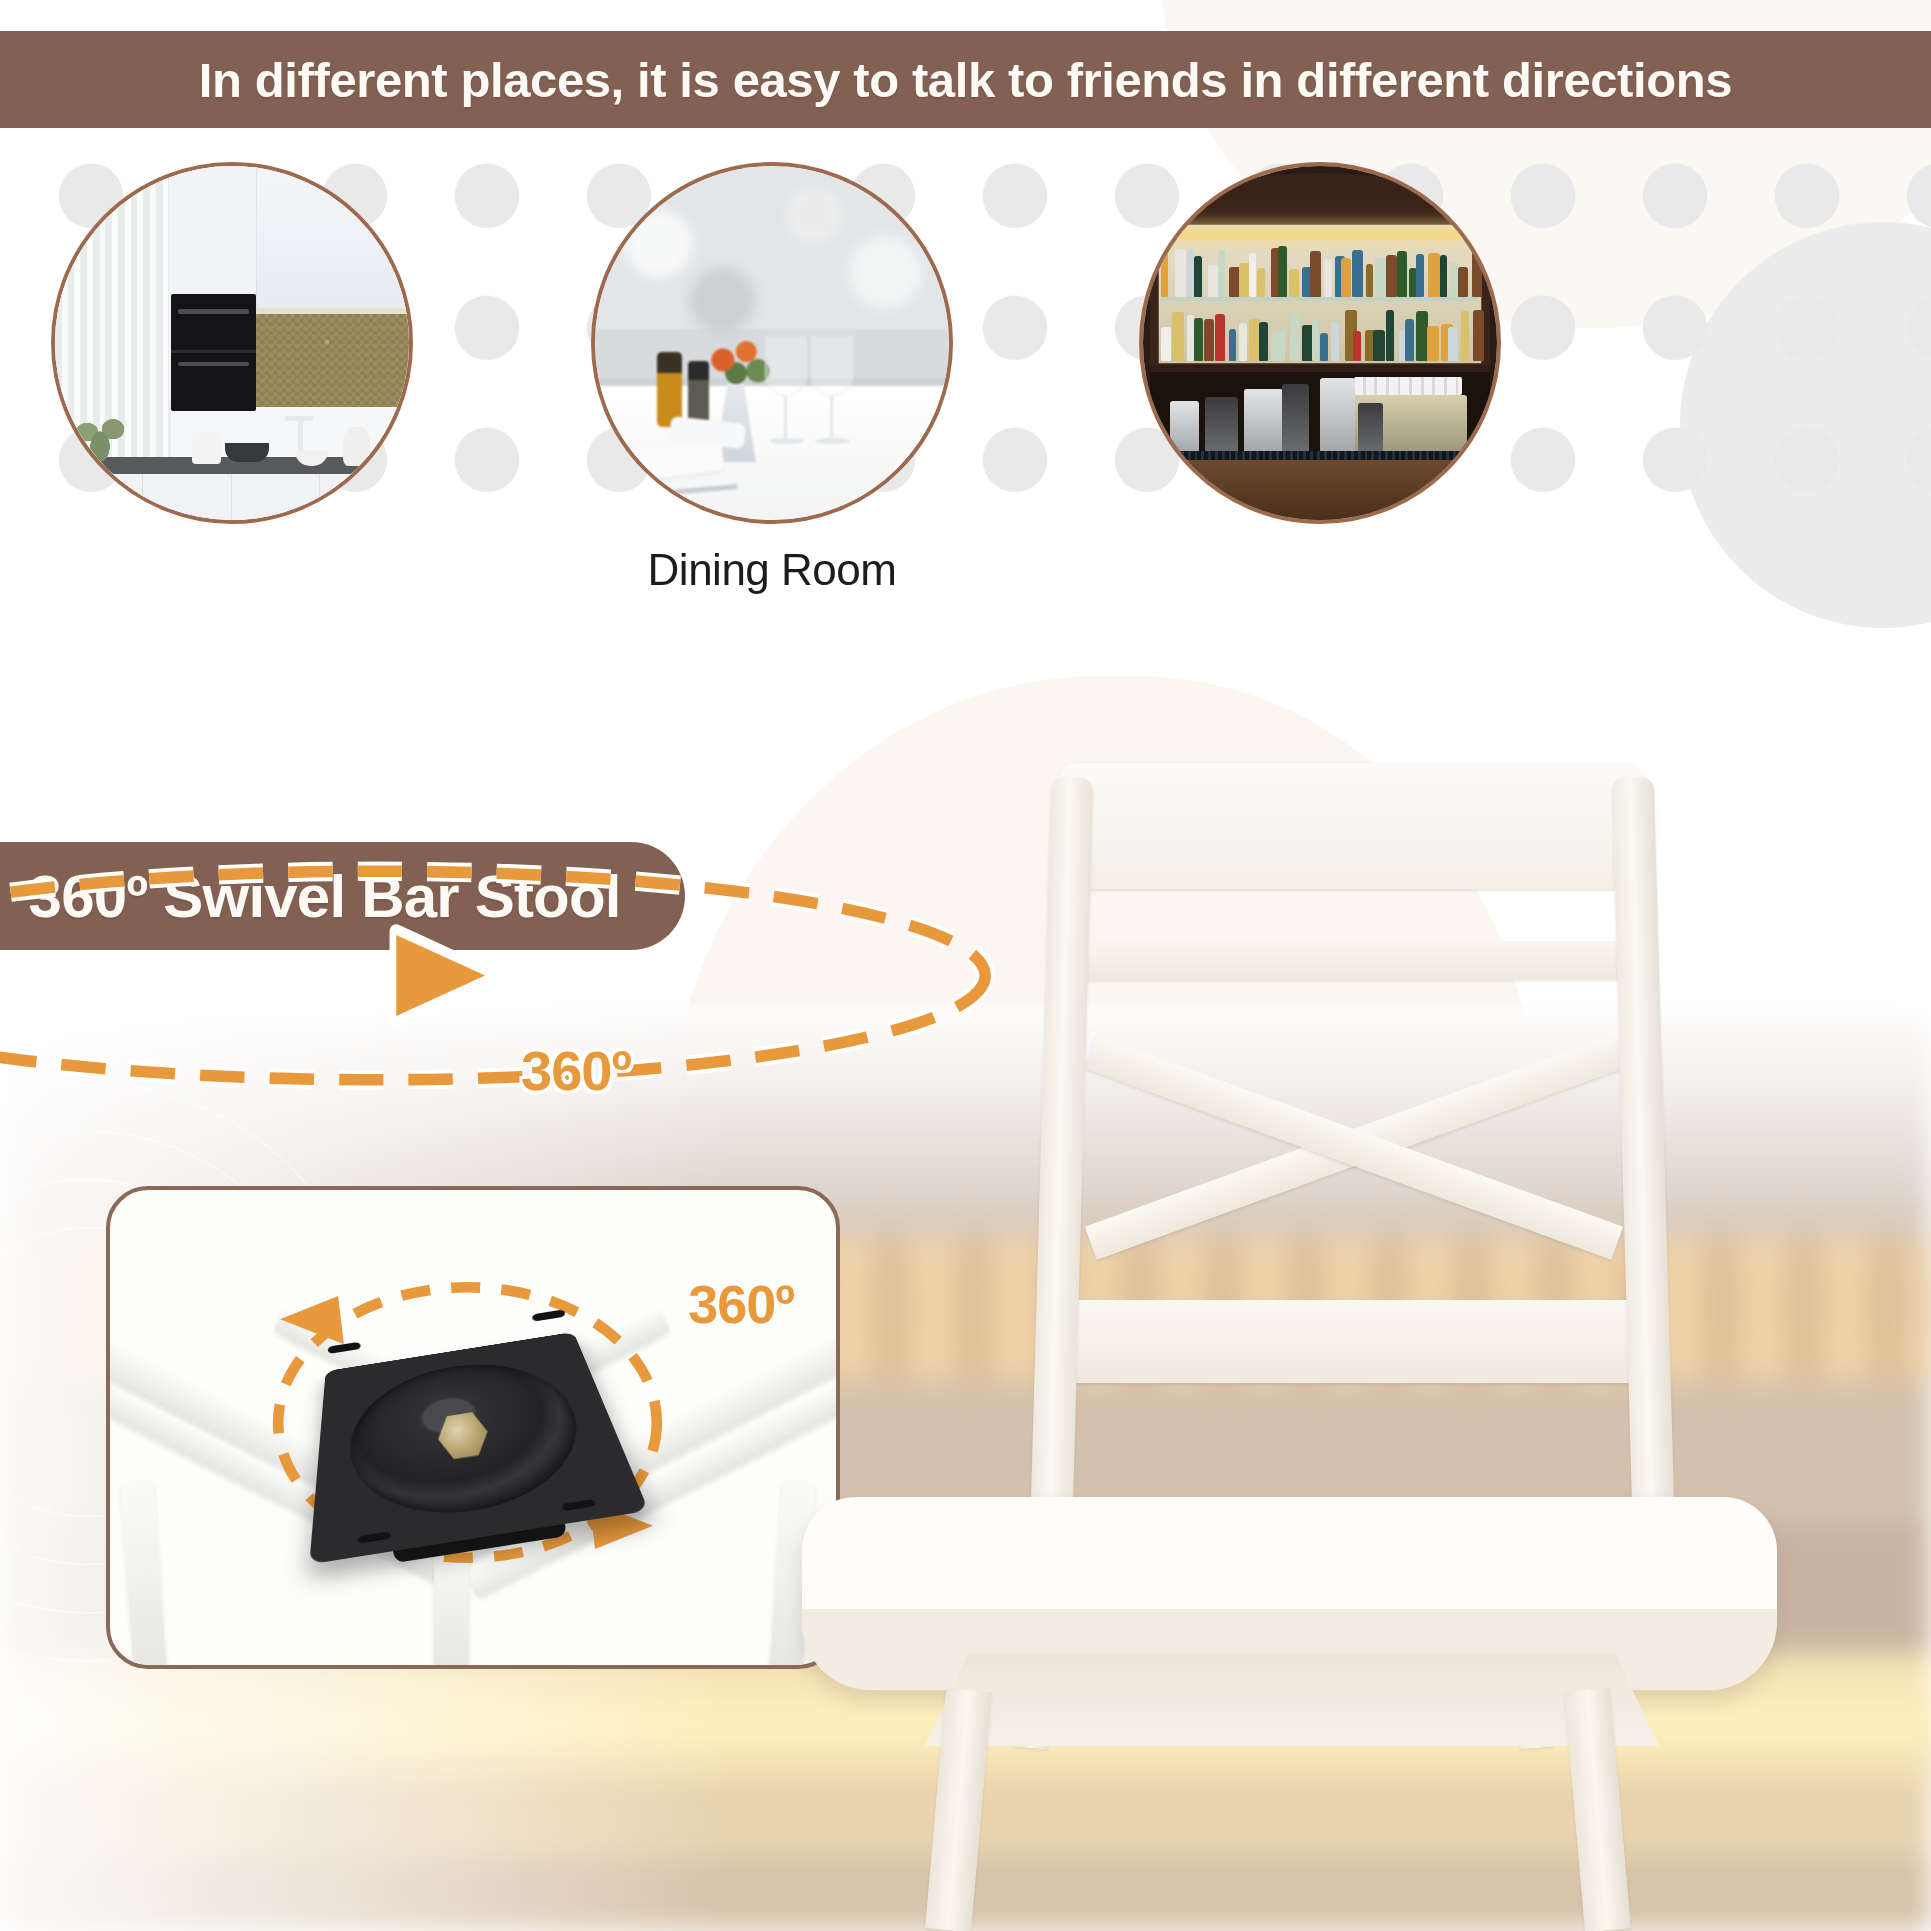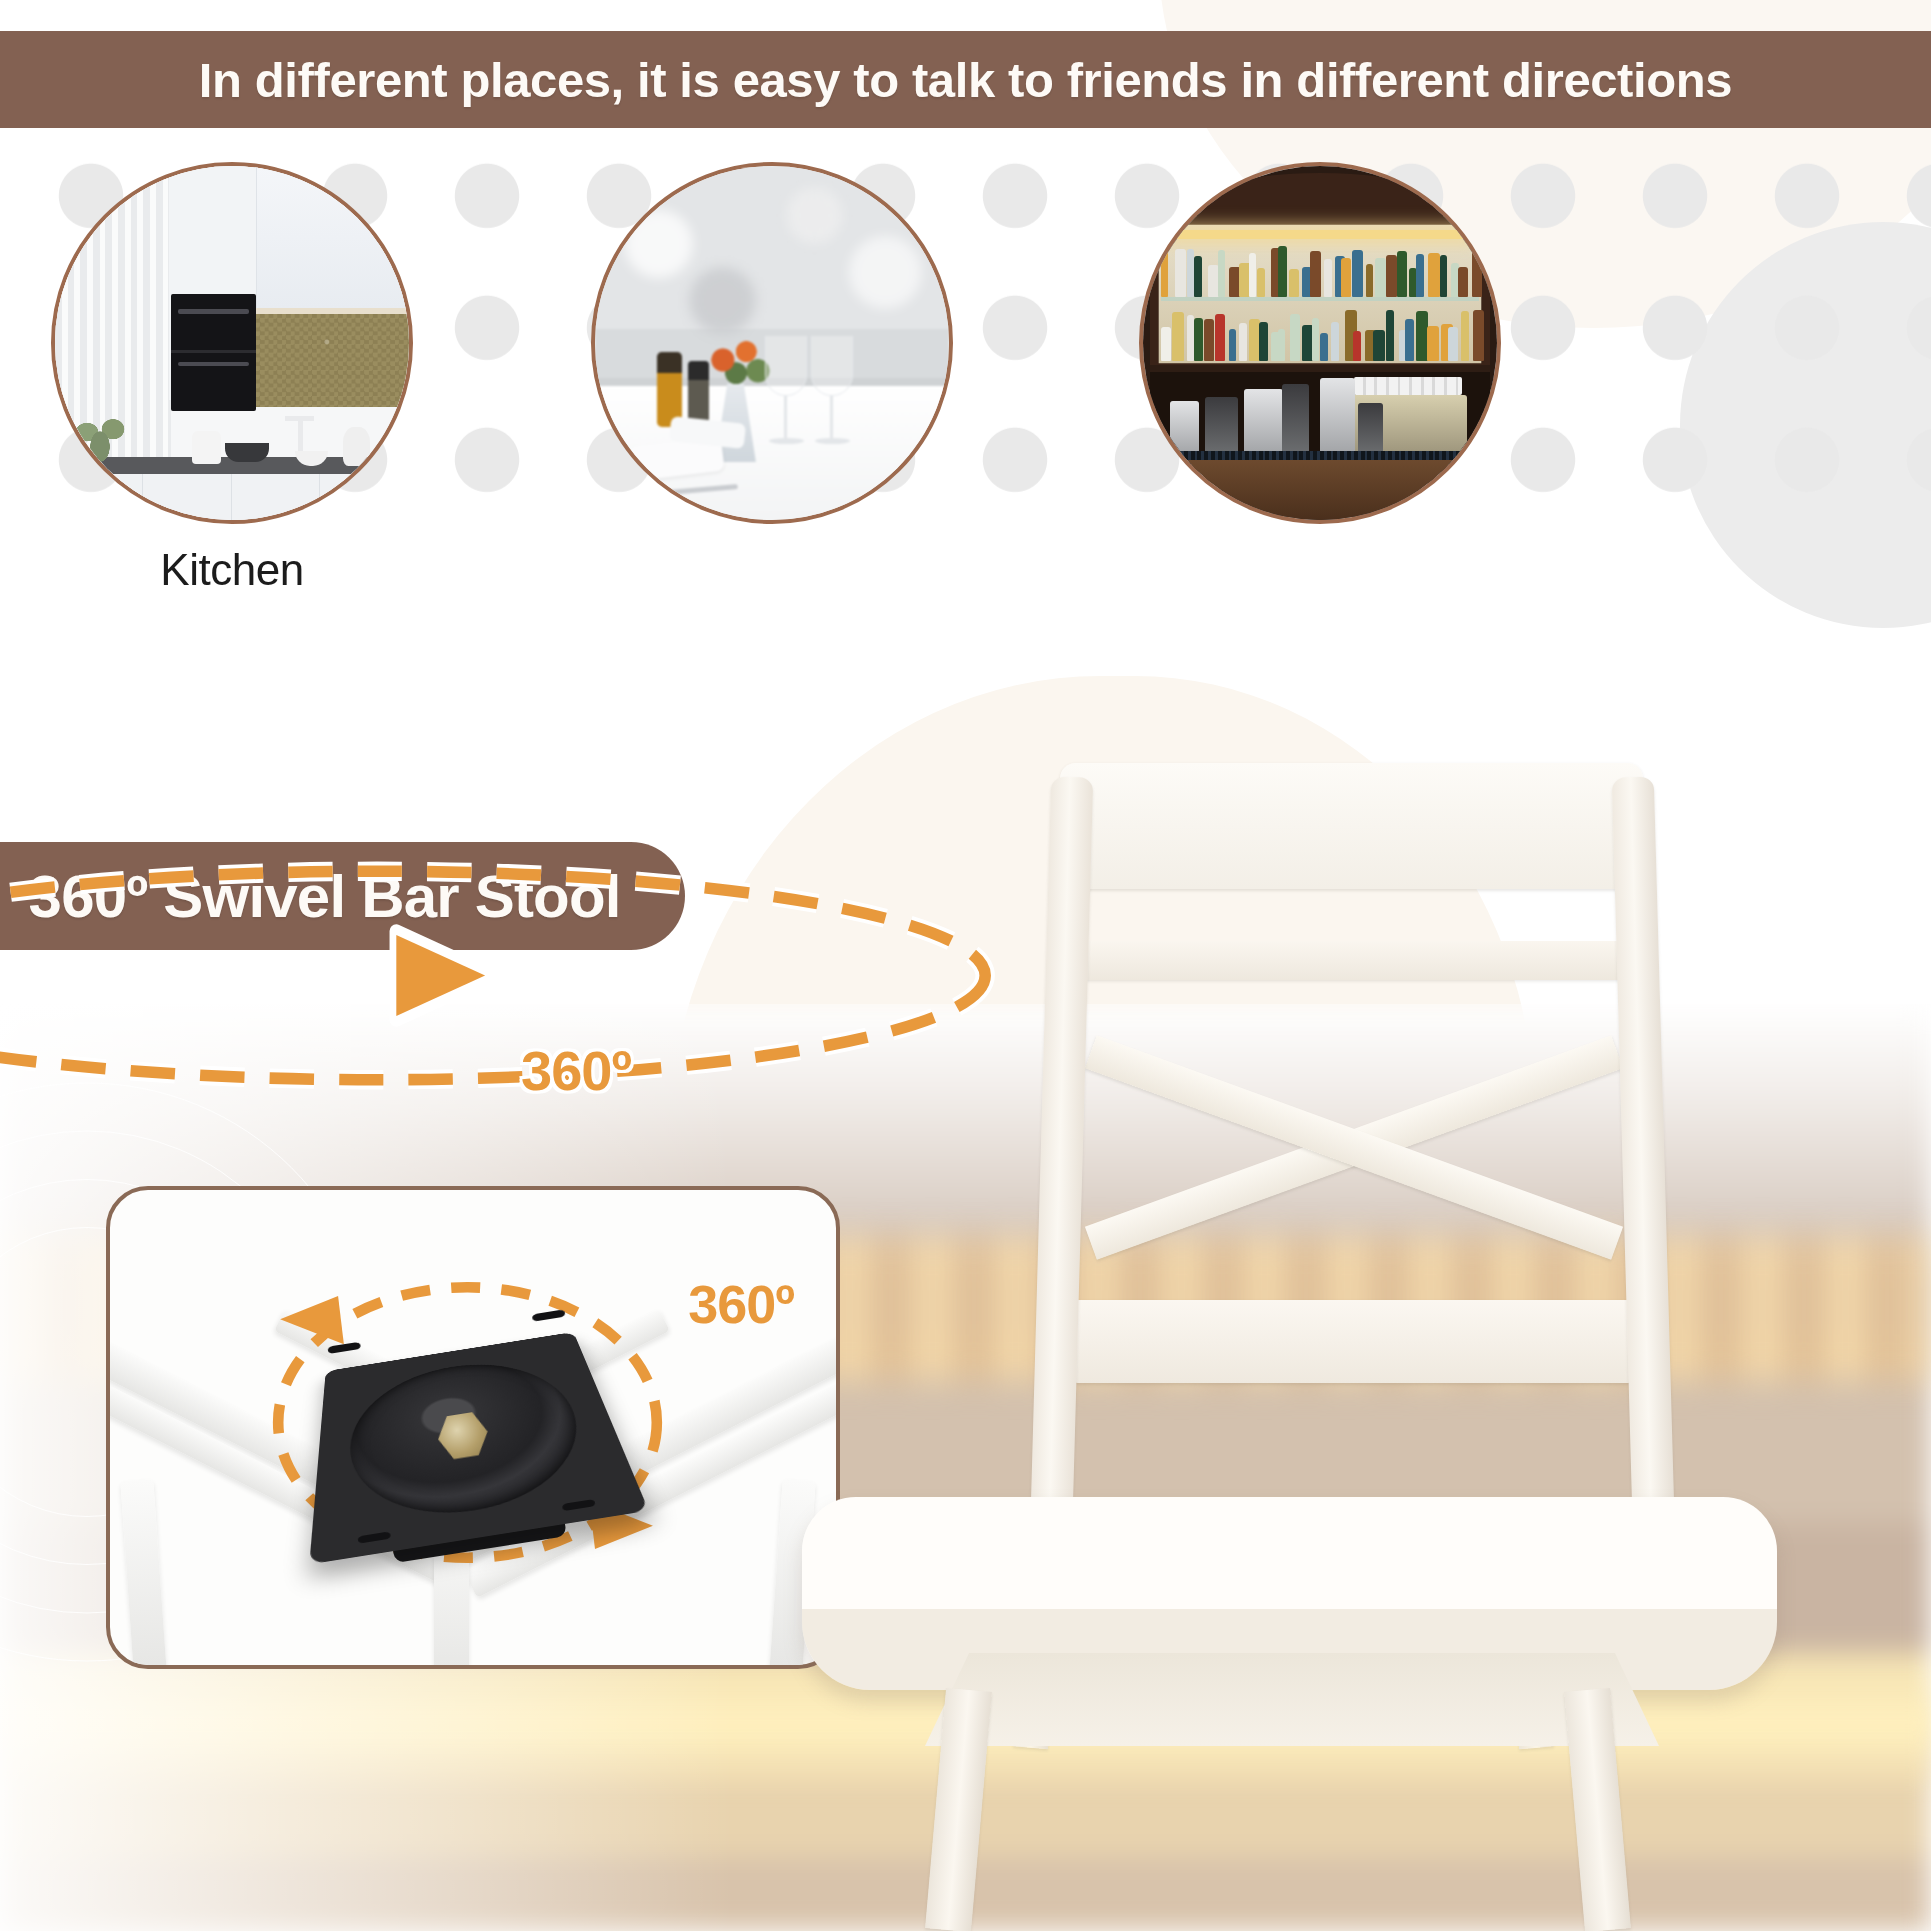--- a/index.html
+++ b/index.html
@@ -347,21 +347,20 @@
           <div class="counter"></div>
           <div class="lowercab"></div>
           <div class="plant"></div>
           <div class="kettle"></div>
           <div class="pot"></div>
           <div class="faucet"></div>
           <div class="bowl"></div>
           <div class="jug"></div>
         </div>
       </div>
-      <div class="cap">Kitchen</div>
     </div>
 
     <div class="scene" id="scene-dining">
       <div class="disc">
         <div class="dx">
           <div class="bgwall"></div>
           <div class="bokeh"></div>
           <div class="table"></div>
           <div class="bottle"></div>
           <div class="bottle2"></div>
@@ -375,20 +374,21 @@
           <div class="glass2">
               <div class="bowl2"></div>
               <div class="stem"></div>
               <div class="foot"></div>
             </div>
           <div class="napkin"></div>
           <div class="napkin2"></div>
           <div class="cutlery"></div>
         </div>
       </div>
+      <div class="cap">Dining Room</div>
     </div>
 
     <div class="scene" id="scene-pub">
       <div class="disc">
         <div class="px">
           <div class="arch"></div>
           <div class="shelfwrap"></div>
           <div class="lightbar"></div>
           <div class="bottles-a" id="pb-a">
               <i style="left: 0%; height: 86.8337%; width: 7.8px; background: rgb(224, 162, 60);"></i>

